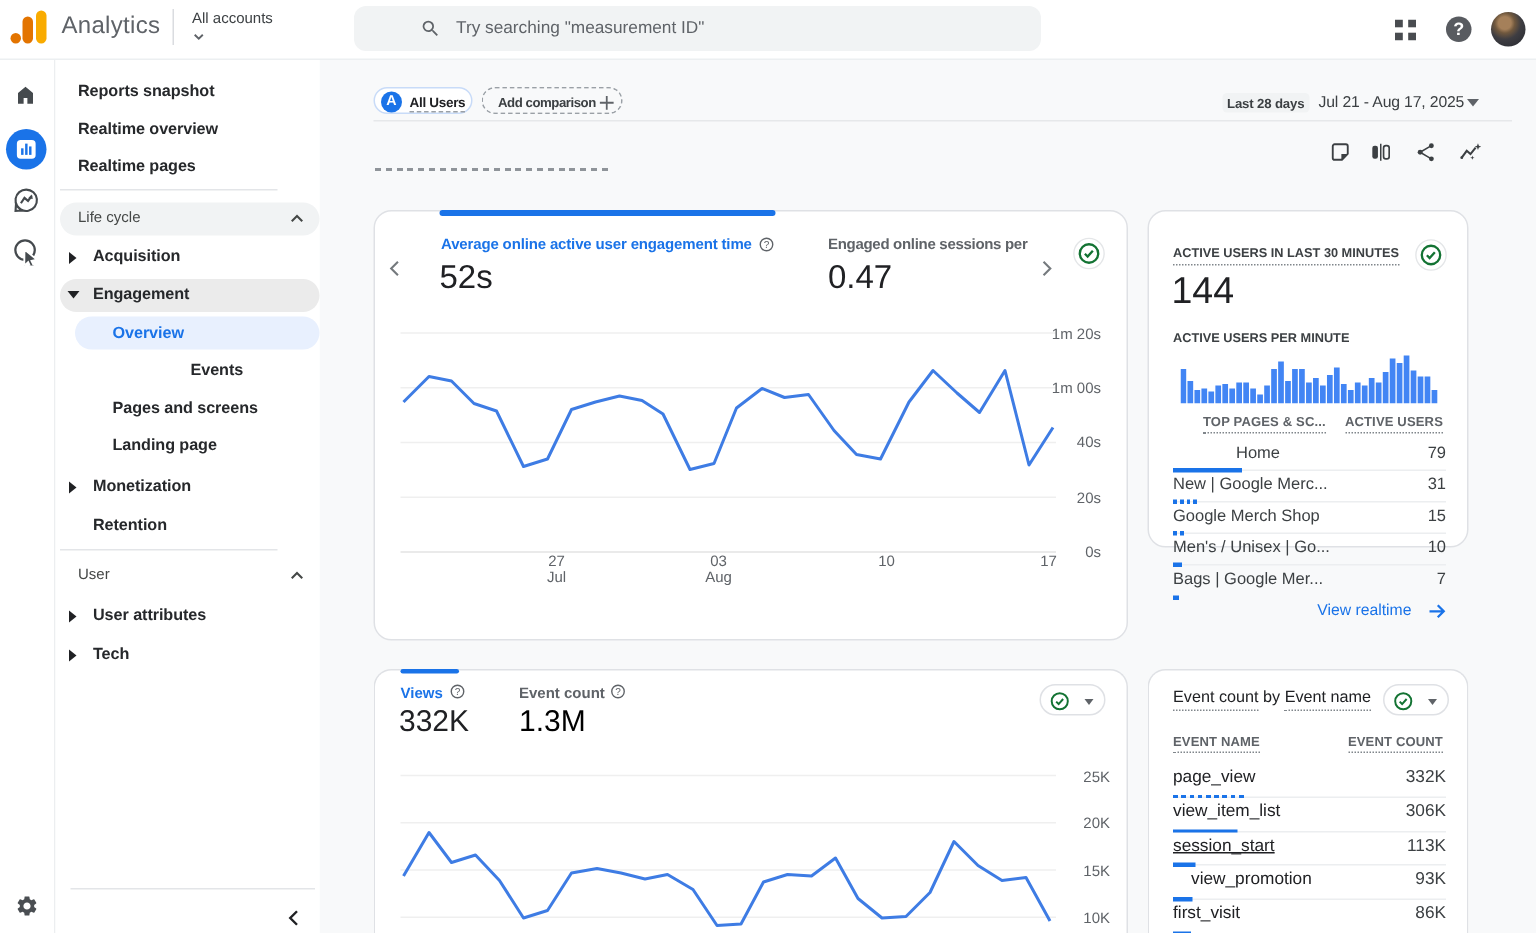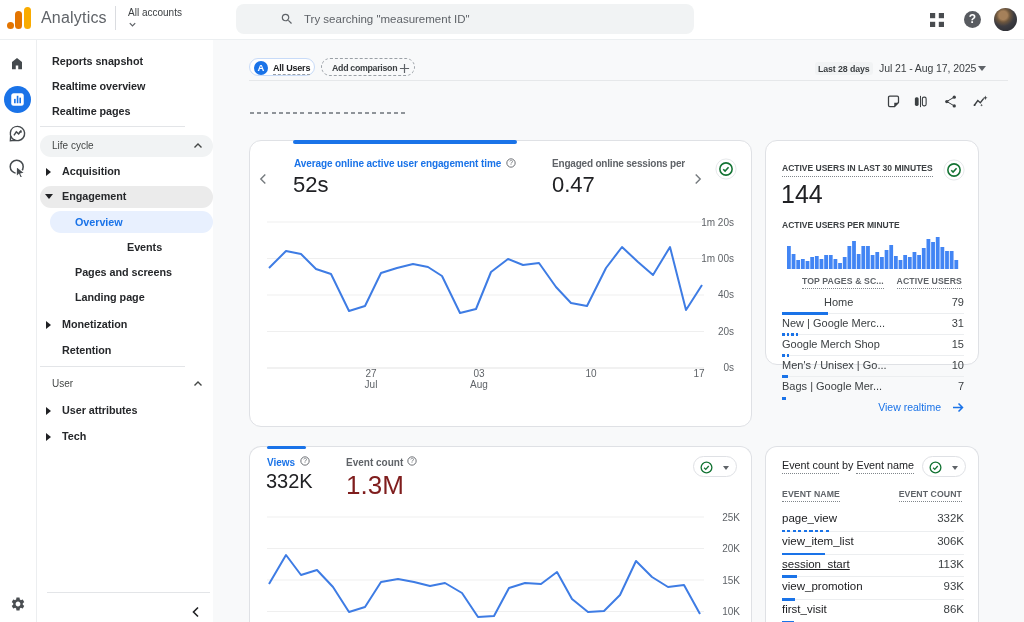--- a/index.html
+++ b/index.html
@@ -308,21 +308,21 @@
       <svg style="position:absolute;left:50px;top:9px" width="10" height="10" viewBox="0 0 12 12">
           <circle cx="6" cy="6" r="5" fill="none" stroke="#5f6368" stroke-width="1.1"></circle>
           <text x="6" y="8.6" font-size="8" fill="#5f6368" text-anchor="middle" font-family="Liberation Sans">?</text>
         </svg>
       <div style="position:absolute;left:16px;top:23px;font-size:20px;color:#202124;">332K</div>
       <div style="position:absolute;left:96px;top:10px;font-size:10px;font-weight:bold;color:#5f6368;white-space:nowrap;">Event count</div>
       <svg style="position:absolute;left:157px;top:9px" width="10" height="10" viewBox="0 0 12 12">
           <circle cx="6" cy="6" r="5" fill="none" stroke="#5f6368" stroke-width="1.1"></circle>
           <text x="6" y="8.6" font-size="8" fill="#5f6368" text-anchor="middle" font-family="Liberation Sans">?</text>
         </svg>
-      <div style="position:absolute;left:96px;top:23px;font-size:26px;color:#7f1d1d;">1.3M</div>
+      <div style="position:absolute;left:96px;top:23px;font-size:20px;color:#000000;">1.3M</div>
       <div class="selpill" style="position: absolute; left: 443px; top: 9px; width: 44px; height: 21px; border: 1px solid rgb(223, 225, 229); border-radius: 11px; background: rgb(255, 255, 255);">
           <svg style="position:absolute;left:5px;top:3px" width="15" height="15" viewBox="0 0 24 24">
             <circle cx="12" cy="12" r="8.6" fill="none" stroke="#137333" stroke-width="2.1"></circle>
             <path d="M8.2 12.4l2.6 2.6 4.8-5.4" fill="none" stroke="#137333" stroke-width="2.1"></path>
           </svg>
           <div style="position:absolute;right:7px;top:9px;width:0;height:0;border-top:4.5px solid #5f6368;border-left:3.8px solid transparent;border-right:3.8px solid transparent;"></div>
         </div>
       <svg style="position:absolute;left:0;top:60px" width="503" height="140" viewBox="0 0 503 140">
         <g stroke="#efefef" stroke-width="1">
           <line x1="17" y1="10" x2="454" y2="10"></line>
@@ -361,21 +361,21 @@
             <div style="position:absolute;left:0;top:3px;font-size:11.5px;color:#202124;">view_item_list</div>
             <div style="position:absolute;right:0;top:3px;font-size:11.5px;color:#3c4043;">306K</div>
             <div style="position:absolute;left:0;bottom:-1.5px;width:43px;height:2.5px;background:#1a73e8;"></div>
           </div>
           <div style="position:absolute;left:16px;top:107.6px;width:182px;height:22.8px;border-bottom:1px solid #eceef0;">
             <div style="position:absolute;left:0;top:3px;font-size:11.5px;color:#202124;text-decoration:underline;">session_start</div>
             <div style="position:absolute;right:0;top:3px;font-size:11.5px;color:#3c4043;">113K</div>
             <div style="position:absolute;left:0;bottom:-1.5px;width:15px;height:2.5px;background:#1a73e8;"></div>
           </div>
           <div style="position:absolute;left:16px;top:130.4px;width:182px;height:22.8px;border-bottom:1px solid #eceef0;">
-            <div style="position:absolute;left:0;top:3px;font-size:11.5px;color:#202124;">view_promotion</div>
+            <div style="position:absolute;left:12px;top:3px;font-size:11.5px;color:#202124;">view_promotion</div>
             <div style="position:absolute;right:0;top:3px;font-size:11.5px;color:#3c4043;">93K</div>
             <div style="position:absolute;left:0;bottom:-1.5px;width:13px;height:2.5px;background:#1a73e8;"></div>
           </div>
           <div style="position:absolute;left:16px;top:153.2px;width:182px;height:22.8px;border-bottom:1px solid #eceef0;">
             <div style="position:absolute;left:0;top:3px;font-size:11.5px;color:#202124;">first_visit</div>
             <div style="position:absolute;right:0;top:3px;font-size:11.5px;color:#3c4043;">86K</div>
             <div style="position:absolute;left:0;bottom:-1.5px;width:12px;height:2.5px;background:#1a73e8;"></div>
           </div>
         </div>
     </div>

